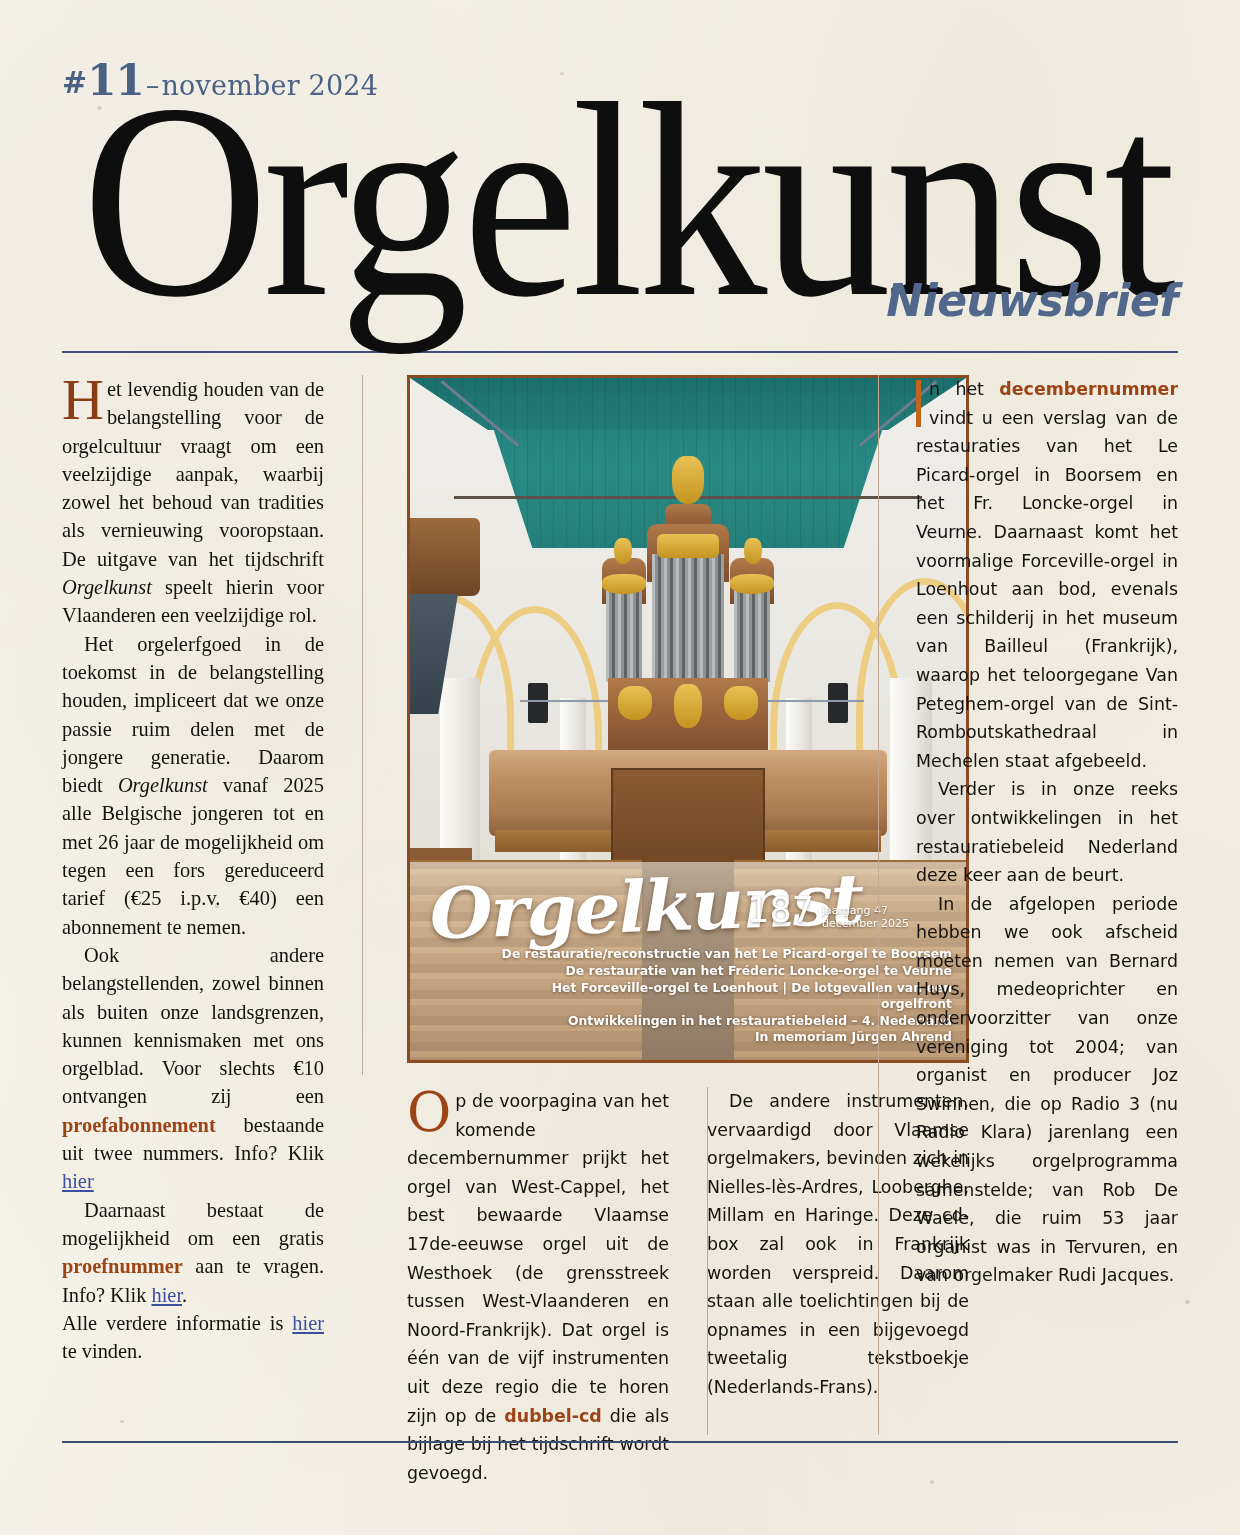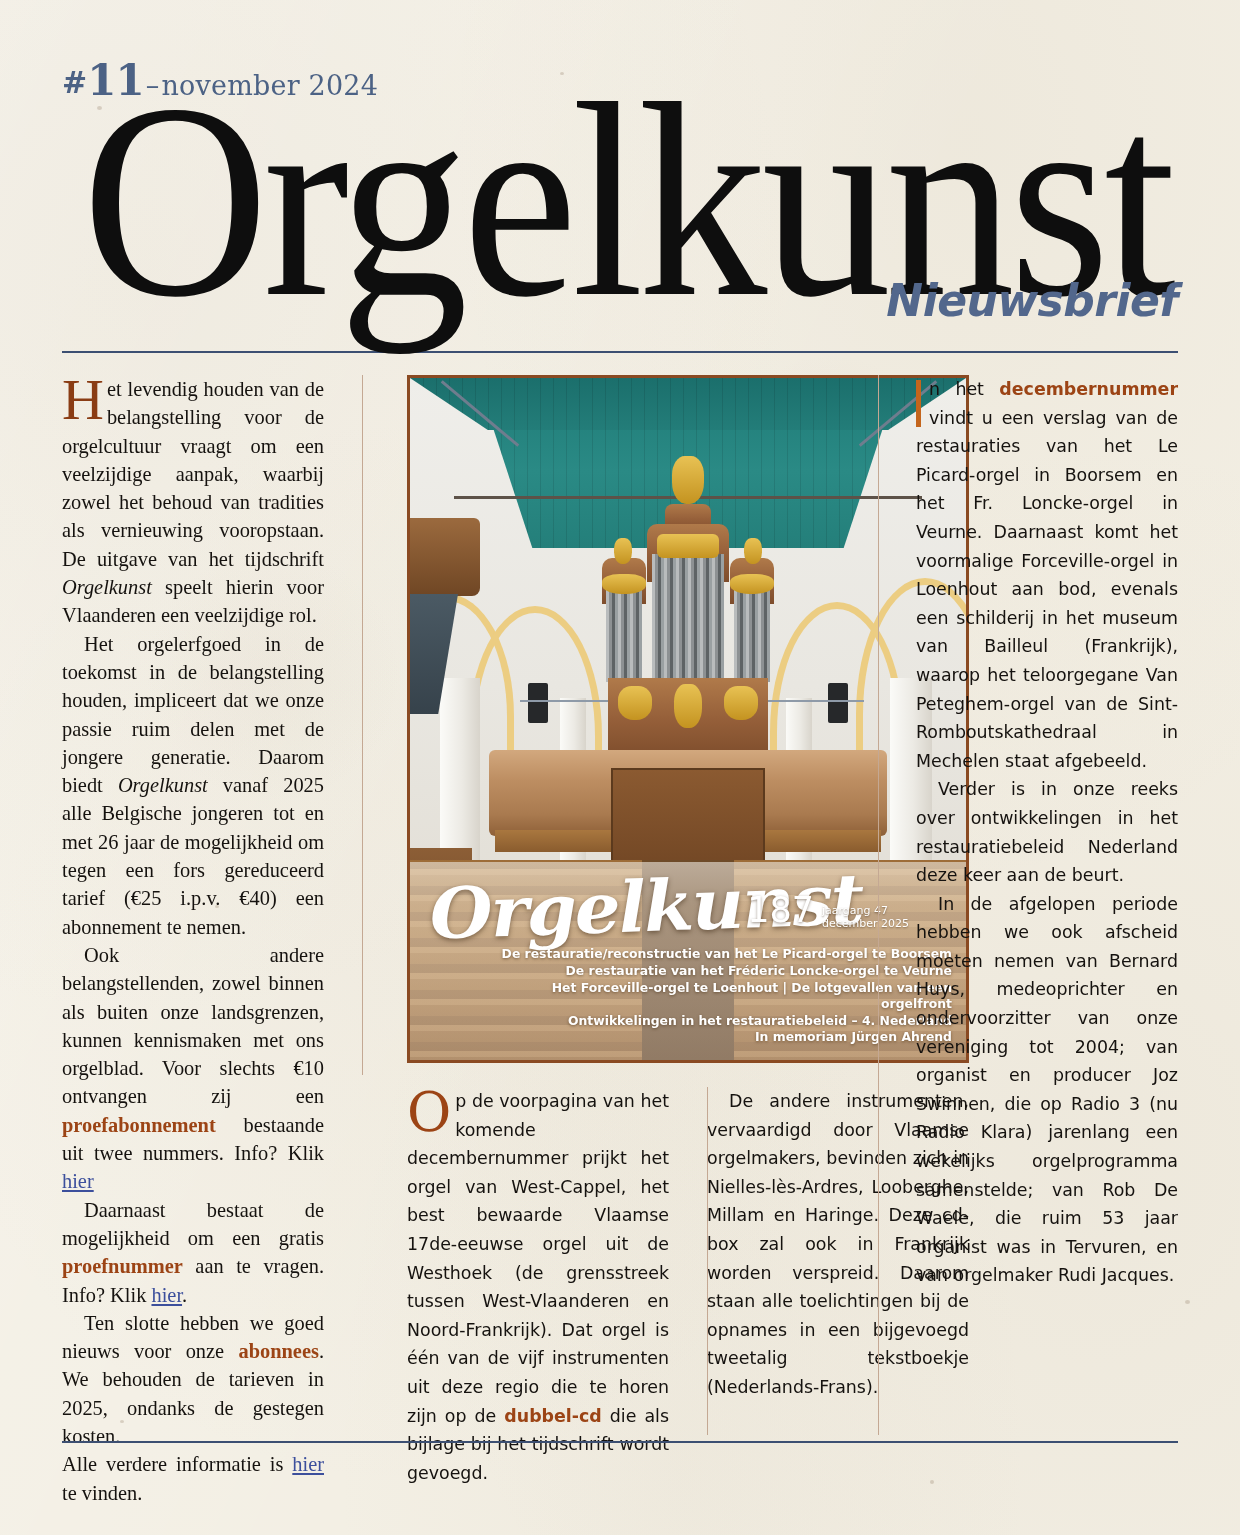--- a/index.html
+++ b/index.html
@@ -418,23 +418,20 @@
         <span class="dropcap-serif">H</span><span>et levendig houden van de belangstelling voor de orgelcultuur vraagt om een veelzijdige aanpak, waarbij zowel het behoud van tradities als vernieuwing vooropstaan. De uitgave van het tijdschrift </span><span class="it">Orgelkunst</span><span> speelt hierin voor Vlaanderen een veelzijdige rol.</span>
       </p>
       <p class="indent">
         <span>Het orgelerfgoed in de toekomst in de belangstelling houden, impliceert dat we onze passie ruim delen met de jongere generatie. Daarom biedt </span><span class="it">Orgelkunst</span><span> vanaf 2025 alle Belgische jongeren tot en met 26 jaar de mogelijkheid om tegen een fors gereduceerd tarief (€25 i.p.v. €40) een abonnement te nemen.</span>
       </p>
       <p class="indent">
         <span>Ook andere belangstellenden, zowel binnen als buiten onze landsgrenzen, kunnen kennismaken met ons orgelblad. Voor slechts €10 ontvangen zij een </span><span class="hl">proefabonnement</span><span> bestaande uit twee nummers. Info? Klik </span><a class="link" href="#">hier</a>
       </p>
       <p class="indent">
         <span>Daarnaast bestaat de mogelijkheid om een gratis </span><span class="hl">proefnummer</span><span> aan te vragen. Info? Klik </span><a class="link" href="#">hier</a><span>.</span>
-      </p>
-      <p class="indent">
-        <span>Ten slotte hebben we goed nieuws voor onze </span><span class="hl">abonnees</span><span>. We behouden de tarieven in 2025, ondanks de gestegen kosten.</span>
       </p>
       <p>
         <span>Alle verdere informatie is </span><a class="link" href="#">hier</a><span> te vinden.</span>
       </p>
     </div>
 
     <div class="figure">
       <div class="photo">
         <div class="wall"></div>
         <div class="ceiling"></div>

